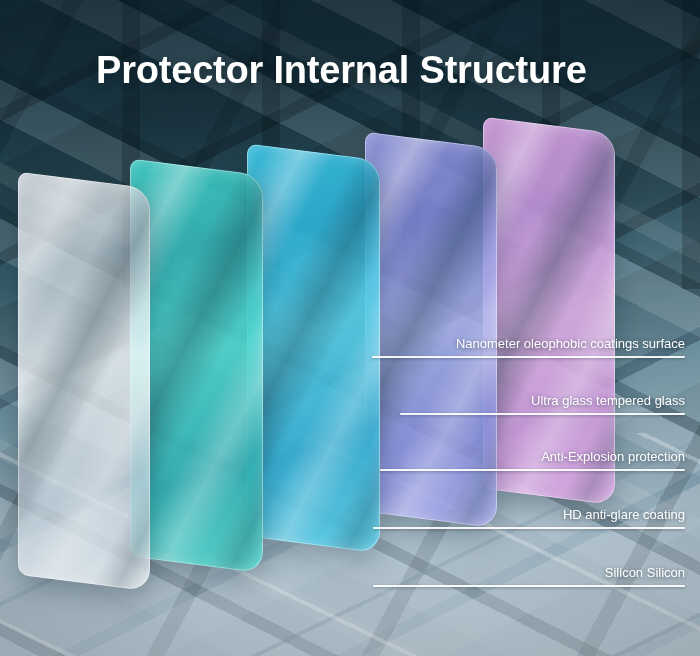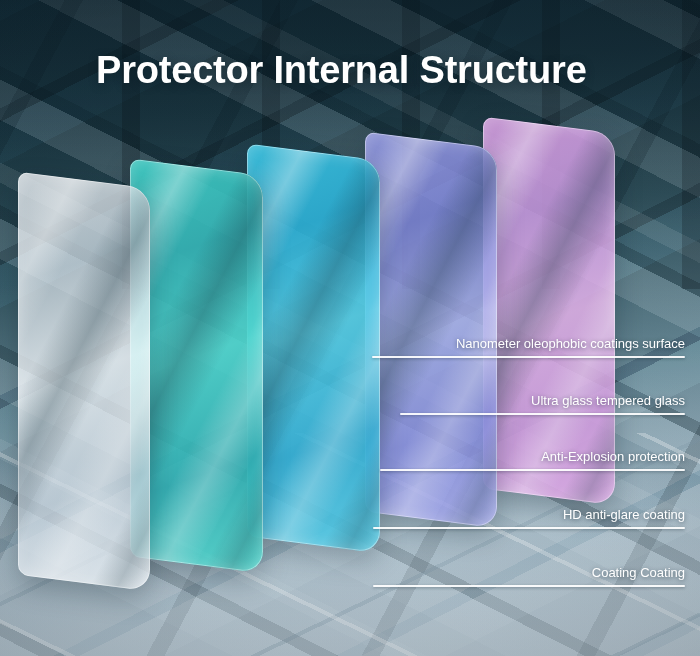--- a/index.html
+++ b/index.html
@@ -182,17 +182,17 @@
     <span class="txt">HD anti-glare coating</span>
     <span class="rule"></span>
   </div>
 
   <div class="callout" style="left:380px;top:440px;width:305px;height:31px;">
     <span class="txt">Anti-Explosion protection</span>
     <span class="rule"></span>
   </div>
 
   <div class="callout" style="left:373px;top:556px;width:312px;height:31px;">
-    <span class="txt">Coating Coating</span>
+    <span class="txt">Silicon Silicon</span>
     <span class="rule"></span>
   </div>
 
 </div>
 
 </body></html>

